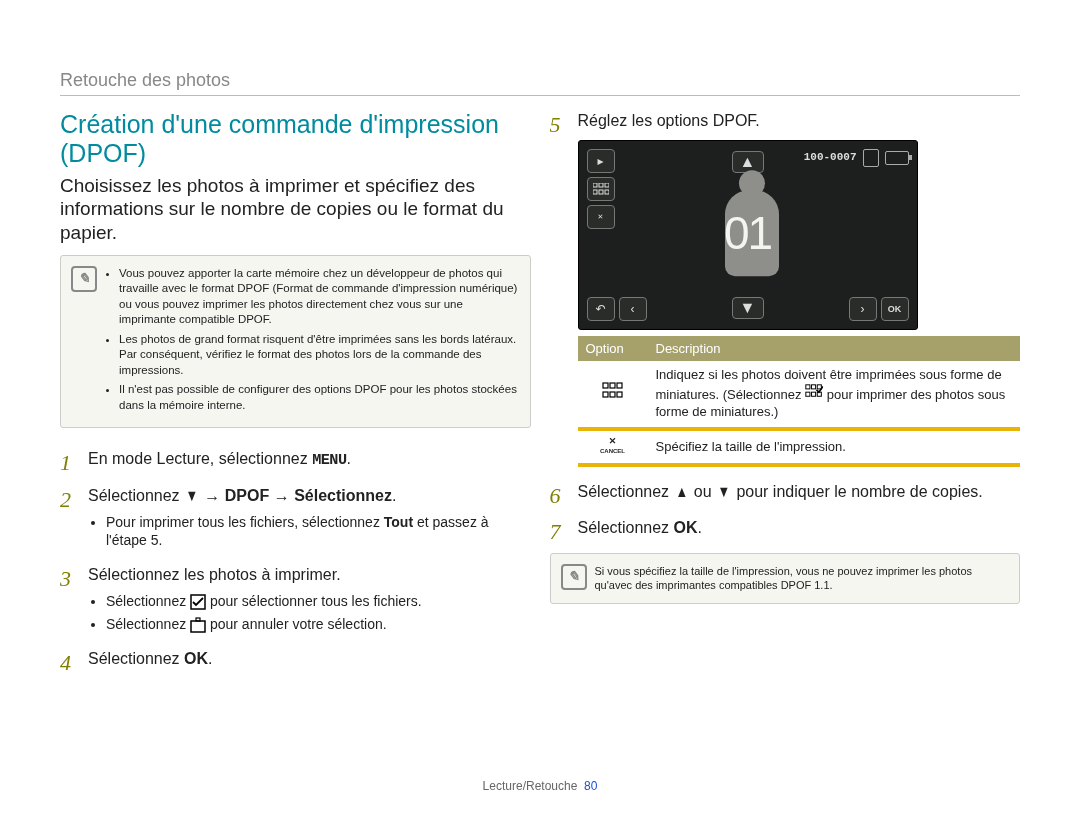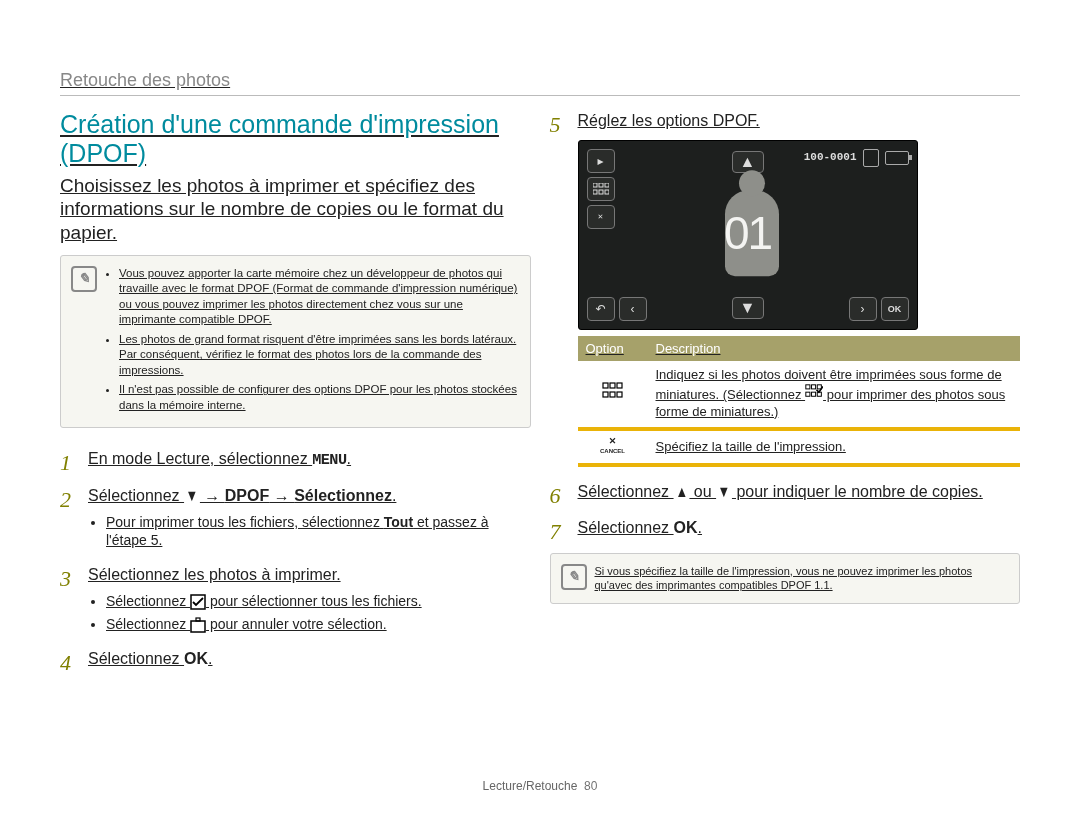--- a/index.html
+++ b/index.html
@@ -4,21 +4,21 @@
 <style>
   :root{
     --page-w:1080px; --page-h:815px;
     --olive:#808000; --olive-header:#a6a16a;
     --teal:#008b9e; --text:#222; --grey:#555;
     --note-bg:#f6f6f1; --note-border:#ccc;
     --camera-bg:#1d1f1e; --camera-border:#4a4a48;
   }
   html,body{margin:0;padding:0;background:#fff;}
   body{width:var(--page-w);height:var(--page-h);font-family:Arial,Helvetica,sans-serif;color:var(--text);}
-  .page{box-sizing:border-box;padding:70px 60px 30px 60px;text-decoration:underline;}
+  .page{box-sizing:border-box;padding:70px 60px 30px 60px;}
   .page-header{color:#888;font-size:18px;font-weight:300;margin-bottom:4px;}
   .hr{border:none;border-top:1px solid #bbb;margin:0 0 14px 0;}
   .cols{display:flex;gap:19px;}
   .col{flex:1 1 0;min-width:0;}
   h2.section-title{color:var(--teal);font-weight:400;font-size:25px;margin:0 0 6px 0;line-height:1.15;}
   p.intro{font-size:19px;margin:0 0 10px 0;line-height:1.25;}
   .noteA{border:1px solid var(--note-border);background:var(--note-bg);border-radius:3px;padding:10px 12px 10px 44px;position:relative;font-size:11.5px;line-height:1.35;margin:6px 0 20px 0;}
   .noteA .note-icon{position:absolute;left:10px;top:10px;width:22px;height:22px;border:2px solid #888;border-radius:4px;display:flex;align-items:center;justify-content:center;color:#888;font-style:italic;font-weight:bold;font-size:14px;}
   .noteA ul{margin:0;padding-left:14px;}
   .noteA li{margin-bottom:4px;}
@@ -50,21 +50,21 @@
   .cam .tl1{left:8px;top:8px;} .cam .tl2{left:8px;top:36px;} .cam .tl3{left:8px;top:64px;}
   
   table.opts{border-collapse:collapse;width:100%;font-size:13px;margin:6px 0 12px 0;}
   table.opts th{background:var(--olive-header);color:#fff;font-weight:400;text-align:left;padding:4px 8px;font-size:13px;}
   table.opts th:first-child{width:54px;margin-left:12px;}
   table.opts td{border-bottom:4px solid #eab308;padding:6px 8px;vertical-align:middle;line-height:1.3;}
   table.opts td.ic{text-align:center;}
   .mini-grid{display:inline-block;width:22px;height:18px;}
   .select-all-icon,.deselect-icon{display:inline-block;width:16px;height:16px;vertical-align:middle;}
   .footer{position:absolute;left:0;right:0;bottom:22px;text-align:center;font-size:12px;color:#666;}
-  .footer .pn{color:#737373;}
+  .footer .pn{color:#1d4ed8;}
   .bold{font-weight:bold;}
   .small{font-size:13.5px;}
 </style>
 </head>
 <body>
 <div class="page">
 
 <div class="page-header">Retouche des photos</div>
 <hr class="hr">
 
@@ -133,21 +133,21 @@
                     <rect x="6" y="0" width="4" height="4"></rect>
                     <rect x="12" y="0" width="4" height="4"></rect>
                     <rect x="0" y="7" width="4" height="4"></rect>
                     <rect x="6" y="7" width="4" height="4"></rect>
                     <rect x="12" y="7" width="4" height="4"></rect>
                   </g>
                 </svg>
           </div>
           <div class="iconbox tl3" style="font-size:7px;line-height:1;">✕</div>
           <div class="topright">
-            <span>100-0001</span>
+            <span>100-0007</span>
             <span class="sd"></span>
             <span class="batt"></span>
           </div>
           <div class="upbtn">▲</div>
           <div class="center">
             <div class="person"></div>
             <div class="big">01</div>
           </div>
           <div class="dnbtn">▼</div>
           <div class="iconbox bl">↶</div>

